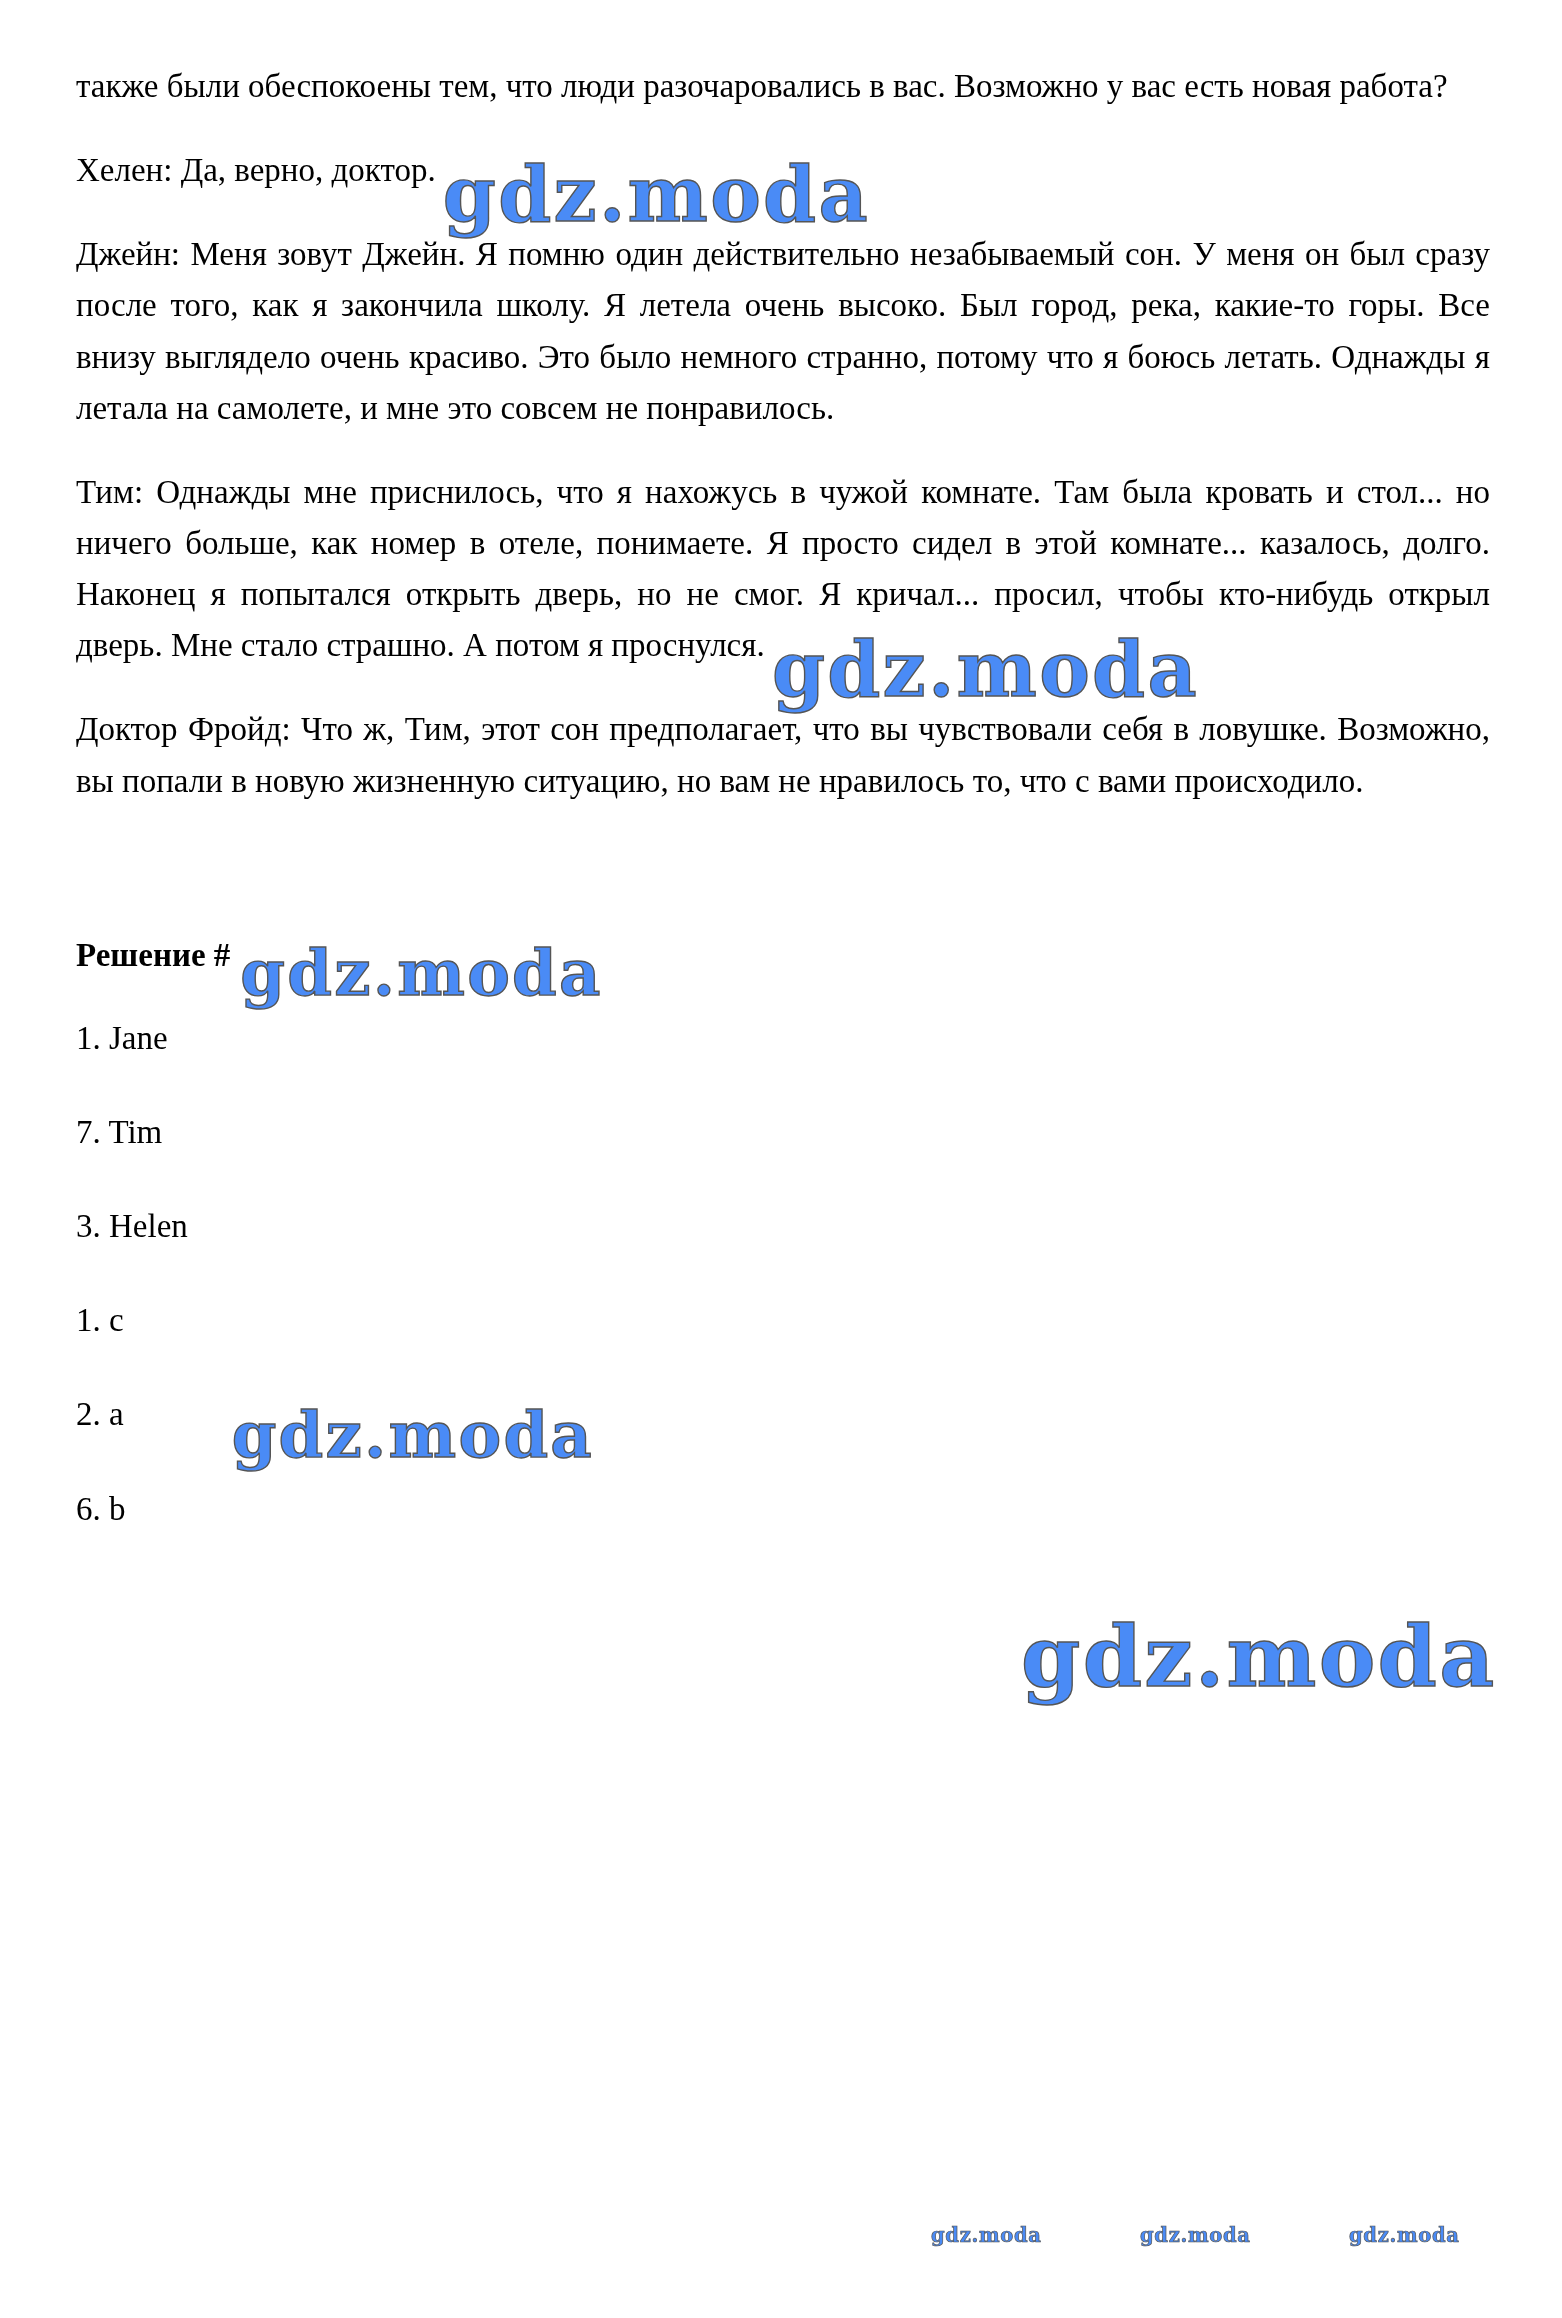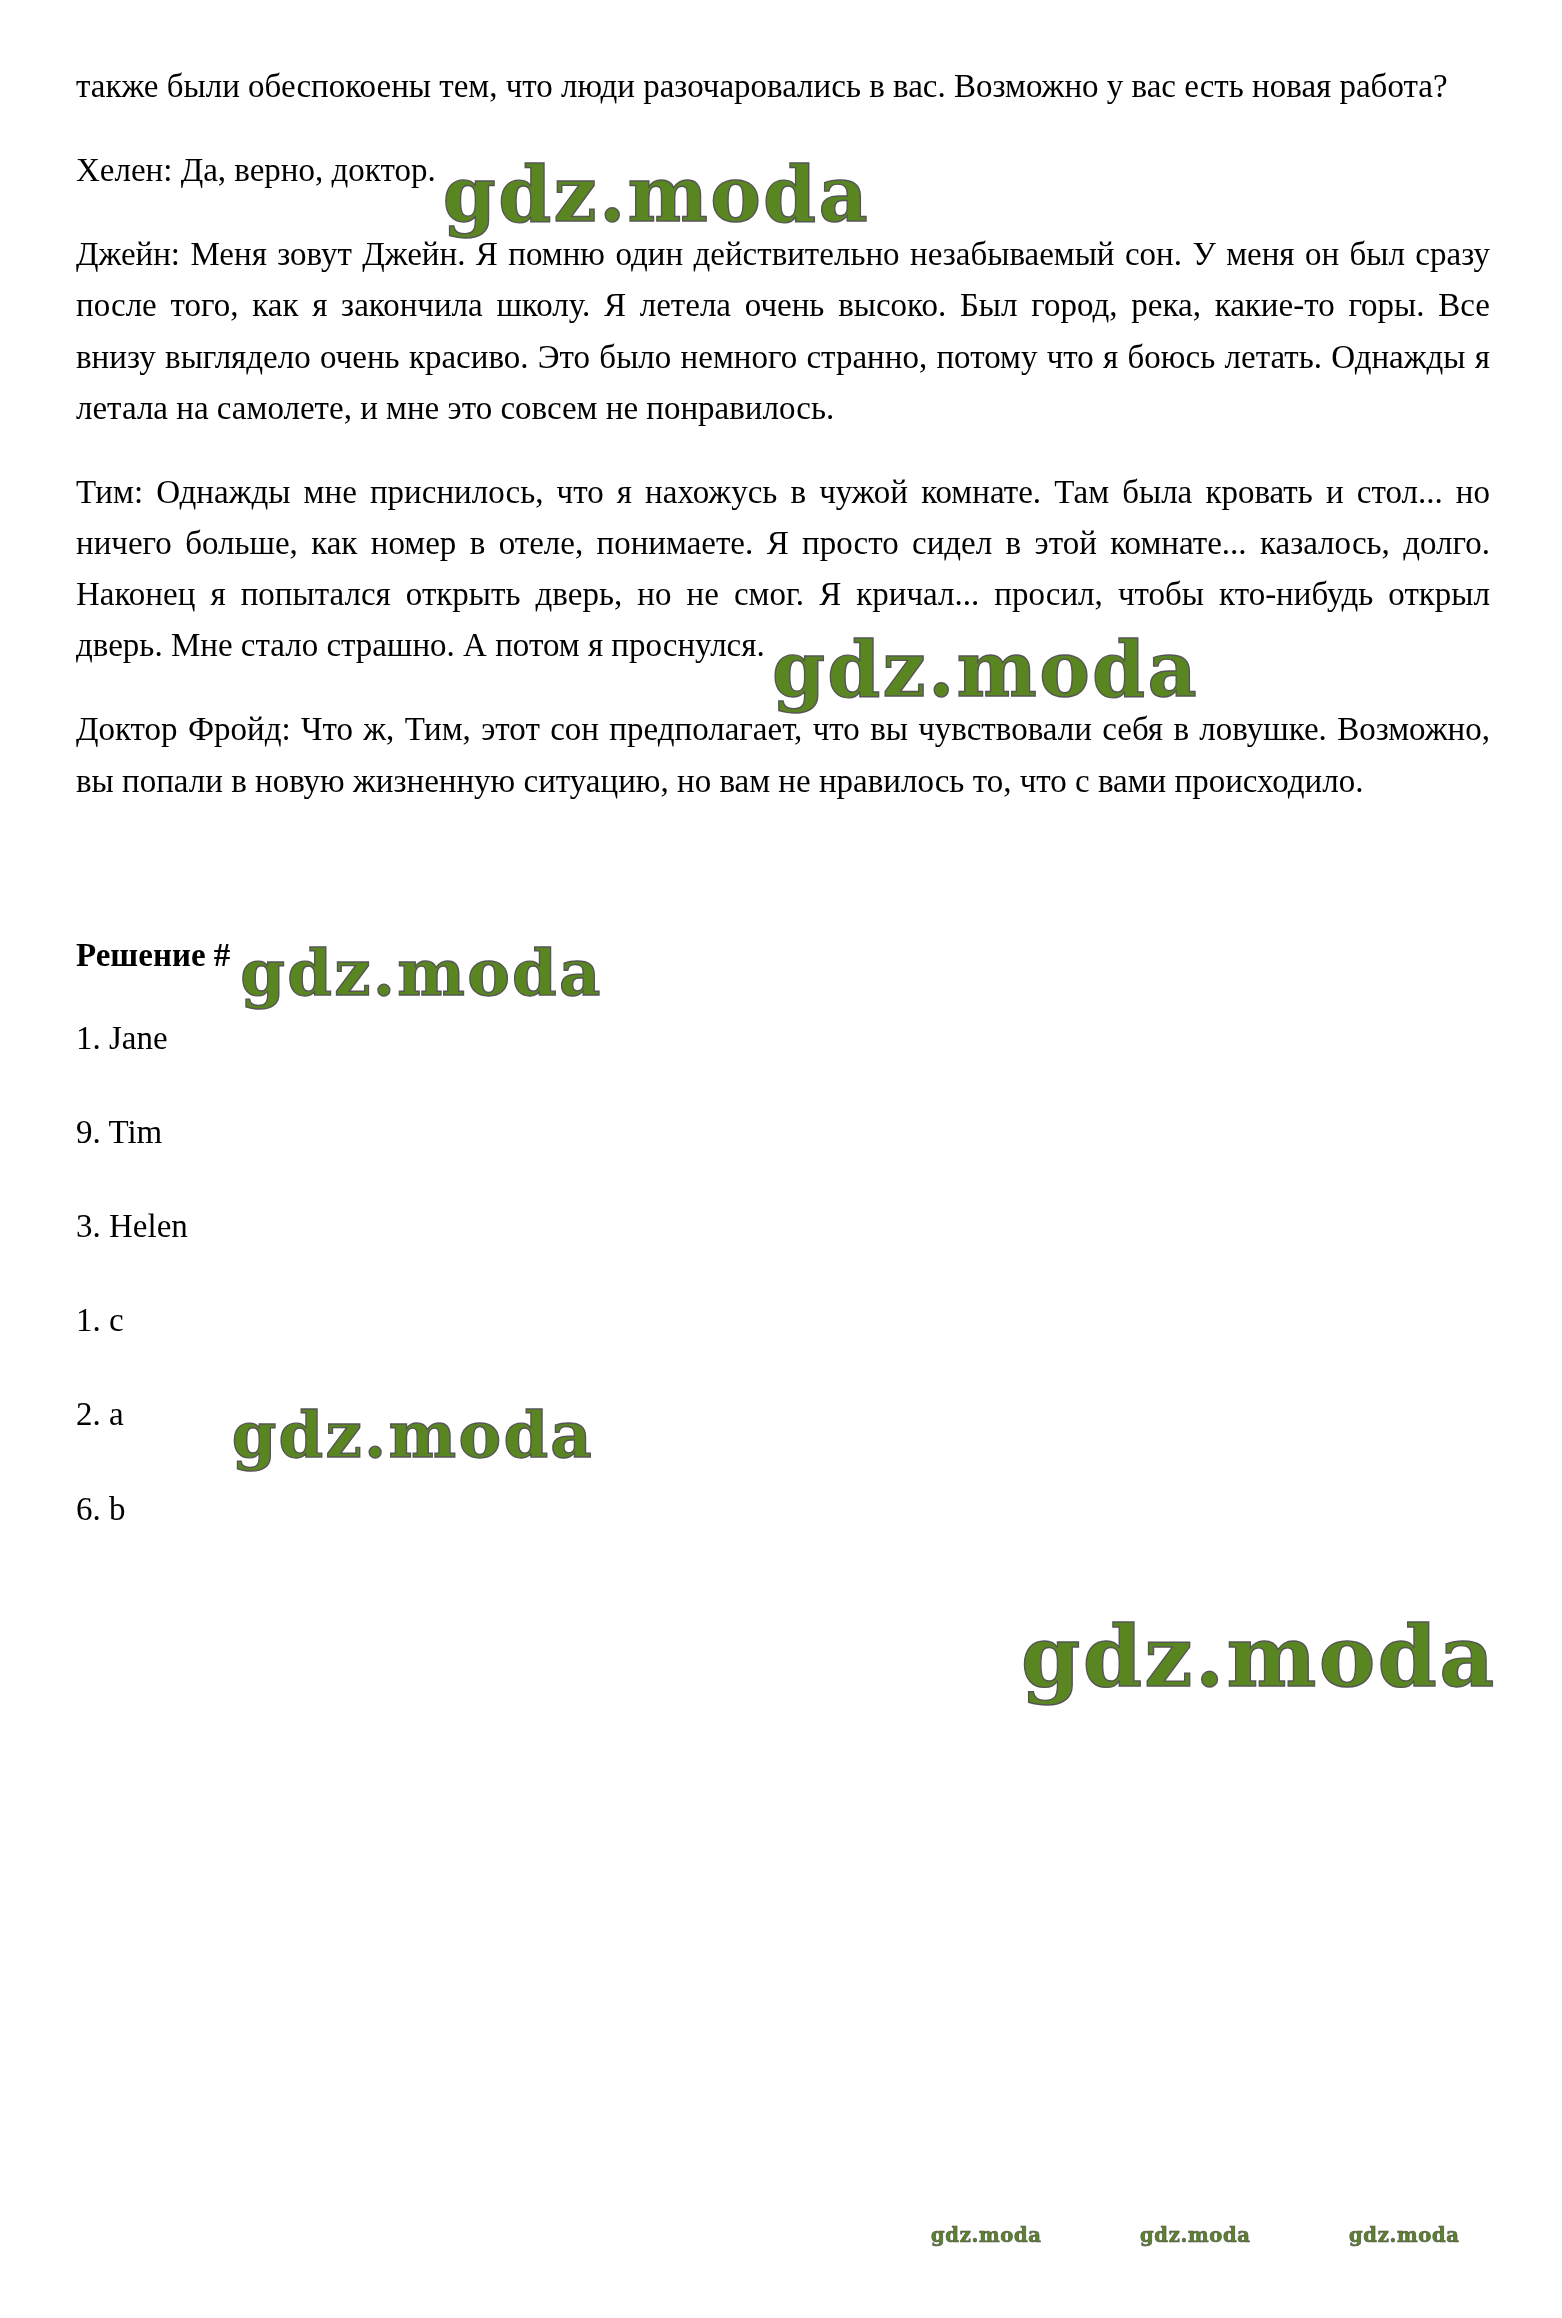--- a/index.html
+++ b/index.html
@@ -33,21 +33,21 @@
   }
   .sol-item {
     font-size: 33px;
     line-height: 1.55;
     margin: 0 0 43px 0;
   }
   
   .wm {
     font-family: "DejaVu Serif", serif;
     font-weight: bold;
-    color: #4d7c0f;
+    color: #3b82f6;
     -webkit-text-stroke: 1.4px #474747;
     letter-spacing: 2.2px;
     white-space: nowrap;
     opacity: 0.92;
     pointer-events: none;
   }
   .wm-anchor {
     position: relative;
     display: inline-block;
     width: 0;
@@ -99,21 +99,21 @@
 
 
   <div class="heading">
     <span>Решение #</span><span class="wm-anchor"><span class="wm wm-inline wm-3">gdz.moda</span></span>
   </div>
 
   <div class="sol-item">
     <span>1. Jane</span>
   </div>
   <div class="sol-item">
-    <span>9. Tim</span>
+    <span>7. Tim</span>
   </div>
   <div class="sol-item">
     <span>3. Helen</span>
   </div>
   <div class="sol-item">
     <span>1. c</span>
   </div>
   <div class="sol-item">
     <span>2. a</span><span class="wm-anchor"><span class="wm wm-inline wm-4">gdz.moda</span></span>
   </div>

